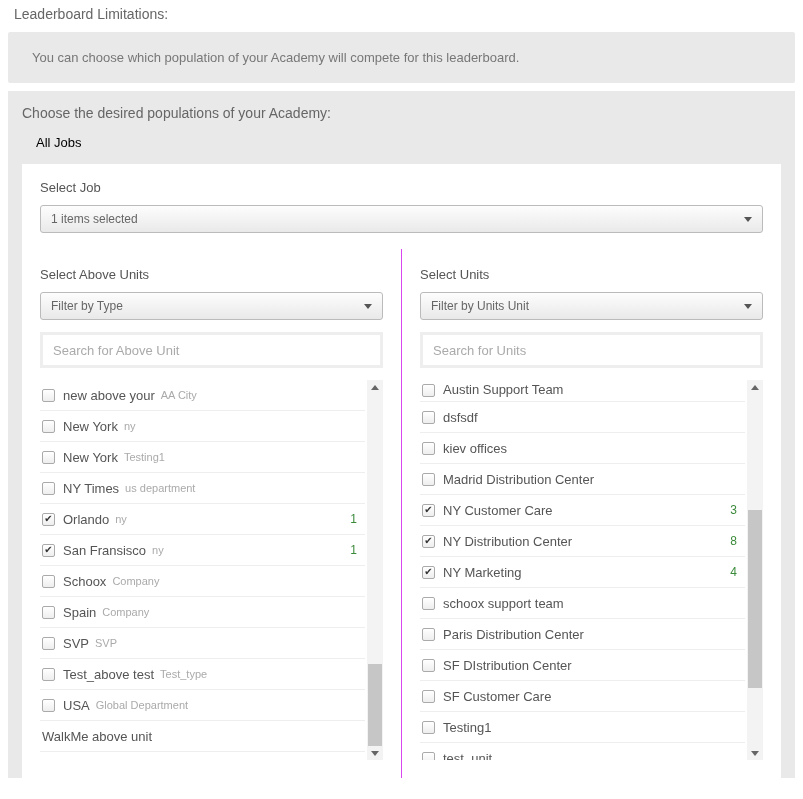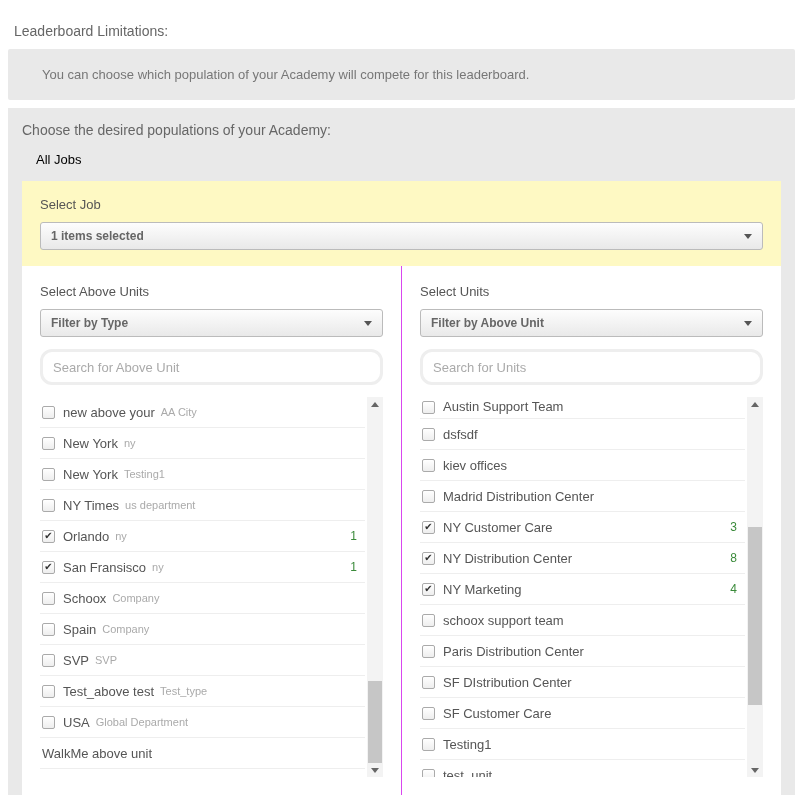--- a/index.html
+++ b/index.html
@@ -3,71 +3,70 @@
 <meta charset="utf-8">
 <style>
   * { box-sizing: border-box; margin: 0; padding: 0; }
   body {
     font-family: "Segoe UI", Arial, sans-serif;
     font-size: 13px;
     color: #555;
     background: #fff;
     width: 803px;
   }
-  .page { padding: 0; margin-top: 17px; }
+  .page { padding: 0; }
   .heading {
     font-size: 14px;
     color: #666;
     padding: 6px 12px 10px 14px;
   }
   .desc-box {
     background: #e9e9e9;
     color: #777;
     font-size: 13px;
-    padding: 18px 34px;
+    padding: 18px 24px;
     margin: 0 8px;
     border-radius: 2px;
   }
   .gray-panel {
     background: #e9e9e9;
     margin: 8px 8px 0 8px;
     padding: 14px 14px 0 14px;
   }
   .sub-heading {
     font-size: 14px;
     color: #666;
     margin-bottom: 14px;
   }
   .all-jobs {
     color: #000000;
     font-size: 13px;
     margin: 0 0 14px 14px;
   }
   .white-panel {
-    background: #fef9c3;
+    background: #ffffff;
     padding: 16px 18px;
   }
   .label {
     color: #555;
     font-size: 13px;
     margin-bottom: 10px;
   }
   .select-box {
     display: flex;
     align-items: center;
     justify-content: space-between;
     height: 28px;
     border: 1px solid #bbb;
     border-radius: 3px;
     background: linear-gradient(#fdfdfd, #e9e9e9);
     padding: 0 10px;
     color: #666;
     font-size: 12px;
     cursor: pointer;
-    font-weight: bold;
   }
   .select-box .arrow {
     width: 0; height: 0;
     border-left: 4px solid transparent;
     border-right: 4px solid transparent;
     border-top: 5px solid #555;
   }
   .two-col {
     display: flex;
     border-top: 0;
@@ -75,21 +74,21 @@
   .col {
     flex: 1;
     padding: 18px;
     background: #fff;
   }
   .col.left { border-right: 1px solid #d946ef; }
   .search-input {
     width: 100%;
     height: 36px;
     border: 3px solid #eee;
-    border-radius: 12px;
+    border-radius: 0;
     padding: 4px 10px;
     font-size: 13px;
     color: #888;
     margin-top: 12px;
     outline: none;
     font-family: inherit;
   }
   .search-input::placeholder { color: #aaa; }
   .list-wrap {
     position: relative;
@@ -265,21 +264,21 @@
             <div class="arrow-btn bottom">
                 <div class="tri-down"></div>
               </div>
           </div>
         </div>
       </div>
 
       <div class="col right">
         <div class="label">Select Units</div>
         <div class="select-box">
-          <span>Filter by Above Unit</span>
+          <span>Filter by Units Unit</span>
           <span class="arrow"></span>
         </div>
         <input class="search-input" placeholder="Search for Units" style="">
         <div class="list-wrap">
           <div class="list" id="units-list">
               <div class="list-item cut-top">
                 <span class="ck"></span>
                 <span class="name">Austin Support Team</span>
               </div>
               <div class="list-item">

